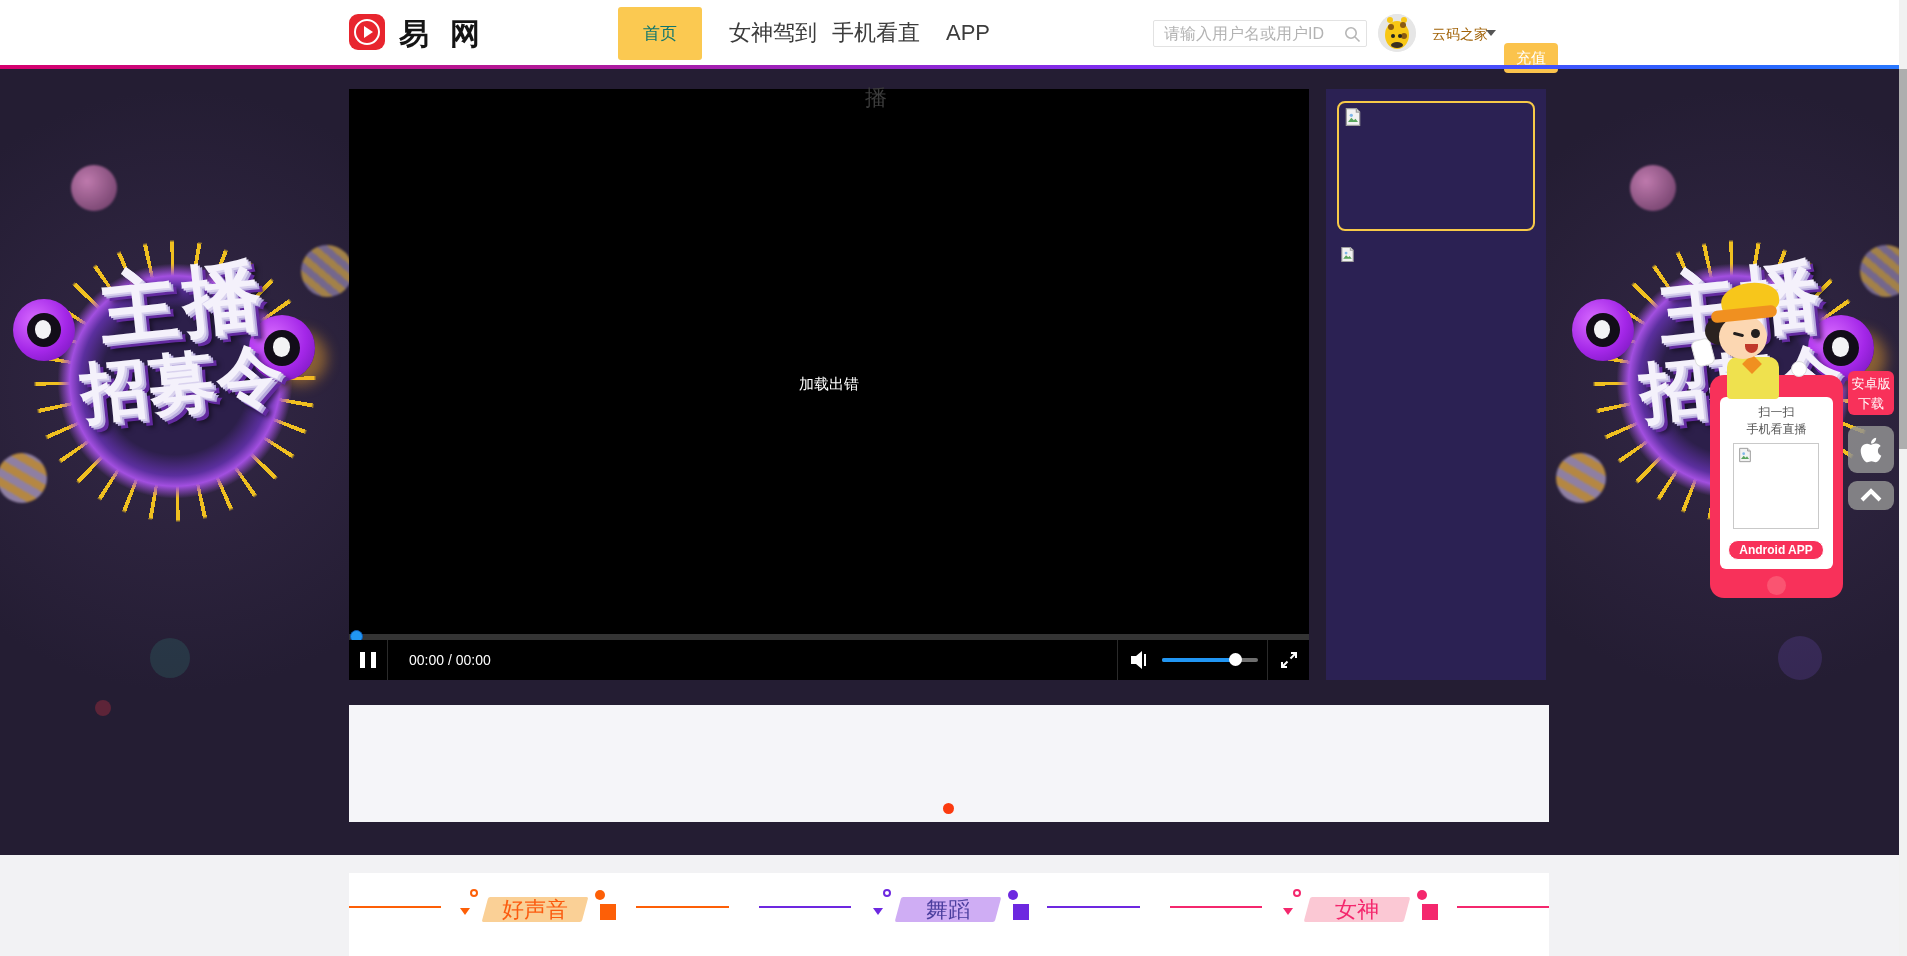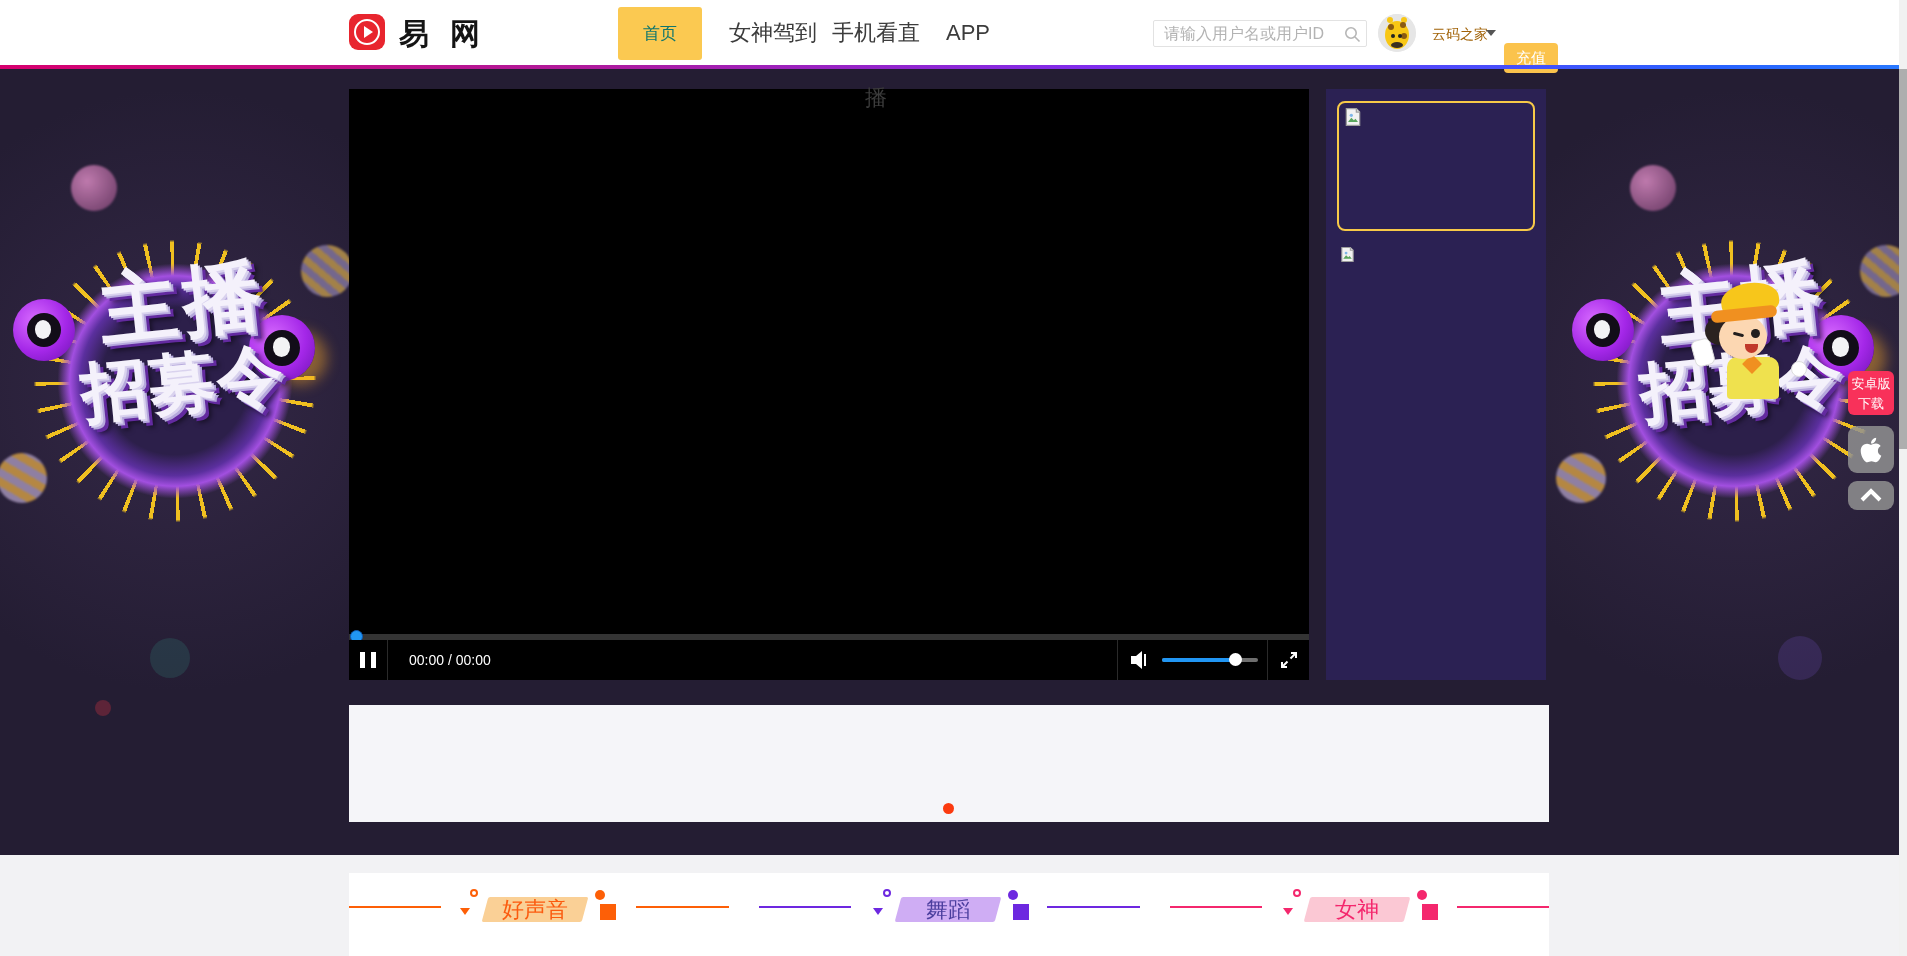--- a/index.html
+++ b/index.html
@@ -178,20 +178,21 @@
     <div class="spk spk-l"></div>
     <div class="spk spk-r"></div>
     <div class="promo-line promo-line1">主播</div>
     <div class="promo-line promo-line2">招募令</div>
   </div>
   <div class="amb amb1"></div>
   <div class="amb amb2"></div>
   <div class="amb amb3"></div>
 
   <div class="video">
+    <div class="video-error">加载出错</div>
     <div class="progress">
       <div class="progress-knob"></div>
     </div>
     <div class="controls">
       <div class="ctl-pause">
         <div class="bar b1"></div>
         <div class="bar b2"></div>
       </div>
       <div class="ctl-time">00:00 / 00:00</div>
       <div class="ctl-vol">
@@ -278,20 +279,36 @@
     <div class="m-hair"></div>
     <div class="m-face"></div>
     <div class="m-hat"></div>
     <div class="m-brim"></div>
     <div class="m-eye"></div>
     <div class="m-wink"></div>
     <div class="m-mouth"></div>
     <div class="m-glove-r"></div>
   </div>
 
+  <div class="phone">
+    <div class="phone-screen">
+      <div class="scan-t">扫一扫</div>
+      <div class="scan-s">手机看直播</div>
+      <div class="qr-box">
+        <svg class="bimg" width="16" height="16" viewBox="0 0 24 24">
+          <path d="M4 2h12l4 4v16H4z" fill="#f2f2f2" stroke="#9e9e9e" stroke-width="1.5"></path>
+          <path d="M16 2v4h4" fill="#dcdcdc" stroke="#9e9e9e" stroke-width="1.5"></path>
+          <circle cx="10" cy="10" r="2" fill="#7fb6e8"></circle>
+          <path d="M6 18l4-5 3 3 2-2 3 4z" fill="#5aa65e"></path>
+        </svg>
+      </div>
+      <div class="android-btn">Android APP</div>
+    </div>
+    <div class="phone-home"></div>
+  </div>
 
   <div class="side-tab tab-android">安卓版下载</div>
   <div class="side-tab tab-apple">
     <svg width="26" height="28" viewBox="0 0 384 512">
       <path fill="#fff" d="M318.7 268.7c-.2-36.7 16.4-64.4 50-84.8-18.8-26.9-47.2-41.7-84.7-44.6-35.5-2.8-74.3 20.7-88.5 20.7-15 0-49.4-19.7-76.4-19.7C63.3 141.2 4 184.8 4 273.5q0 39.3 14.4 81.2c12.8 36.7 59 126.7 107.2 125.2 25.2-.6 43-17.9 75.8-17.9 31.8 0 48.3 17.9 76.4 17.9 48.6-.7 90.4-82.5 102.6-119.3-65.2-30.7-61.7-90-61.7-91.9zm-56.6-164.2c27.3-32.4 24.8-61.9 24-72.5-24.1 1.4-52 16.4-67.9 34.9-17.5 19.8-27.8 44.3-25.6 71.9 26.1 2 49.9-11.4 69.5-34.3z"></path>
     </svg>
   </div>
   <div class="side-tab tab-top">
     <svg width="24" height="16" viewBox="0 0 24 16">
       <polyline points="3,13 12,4 21,13" fill="none" stroke="#fff" stroke-width="4"></polyline>

